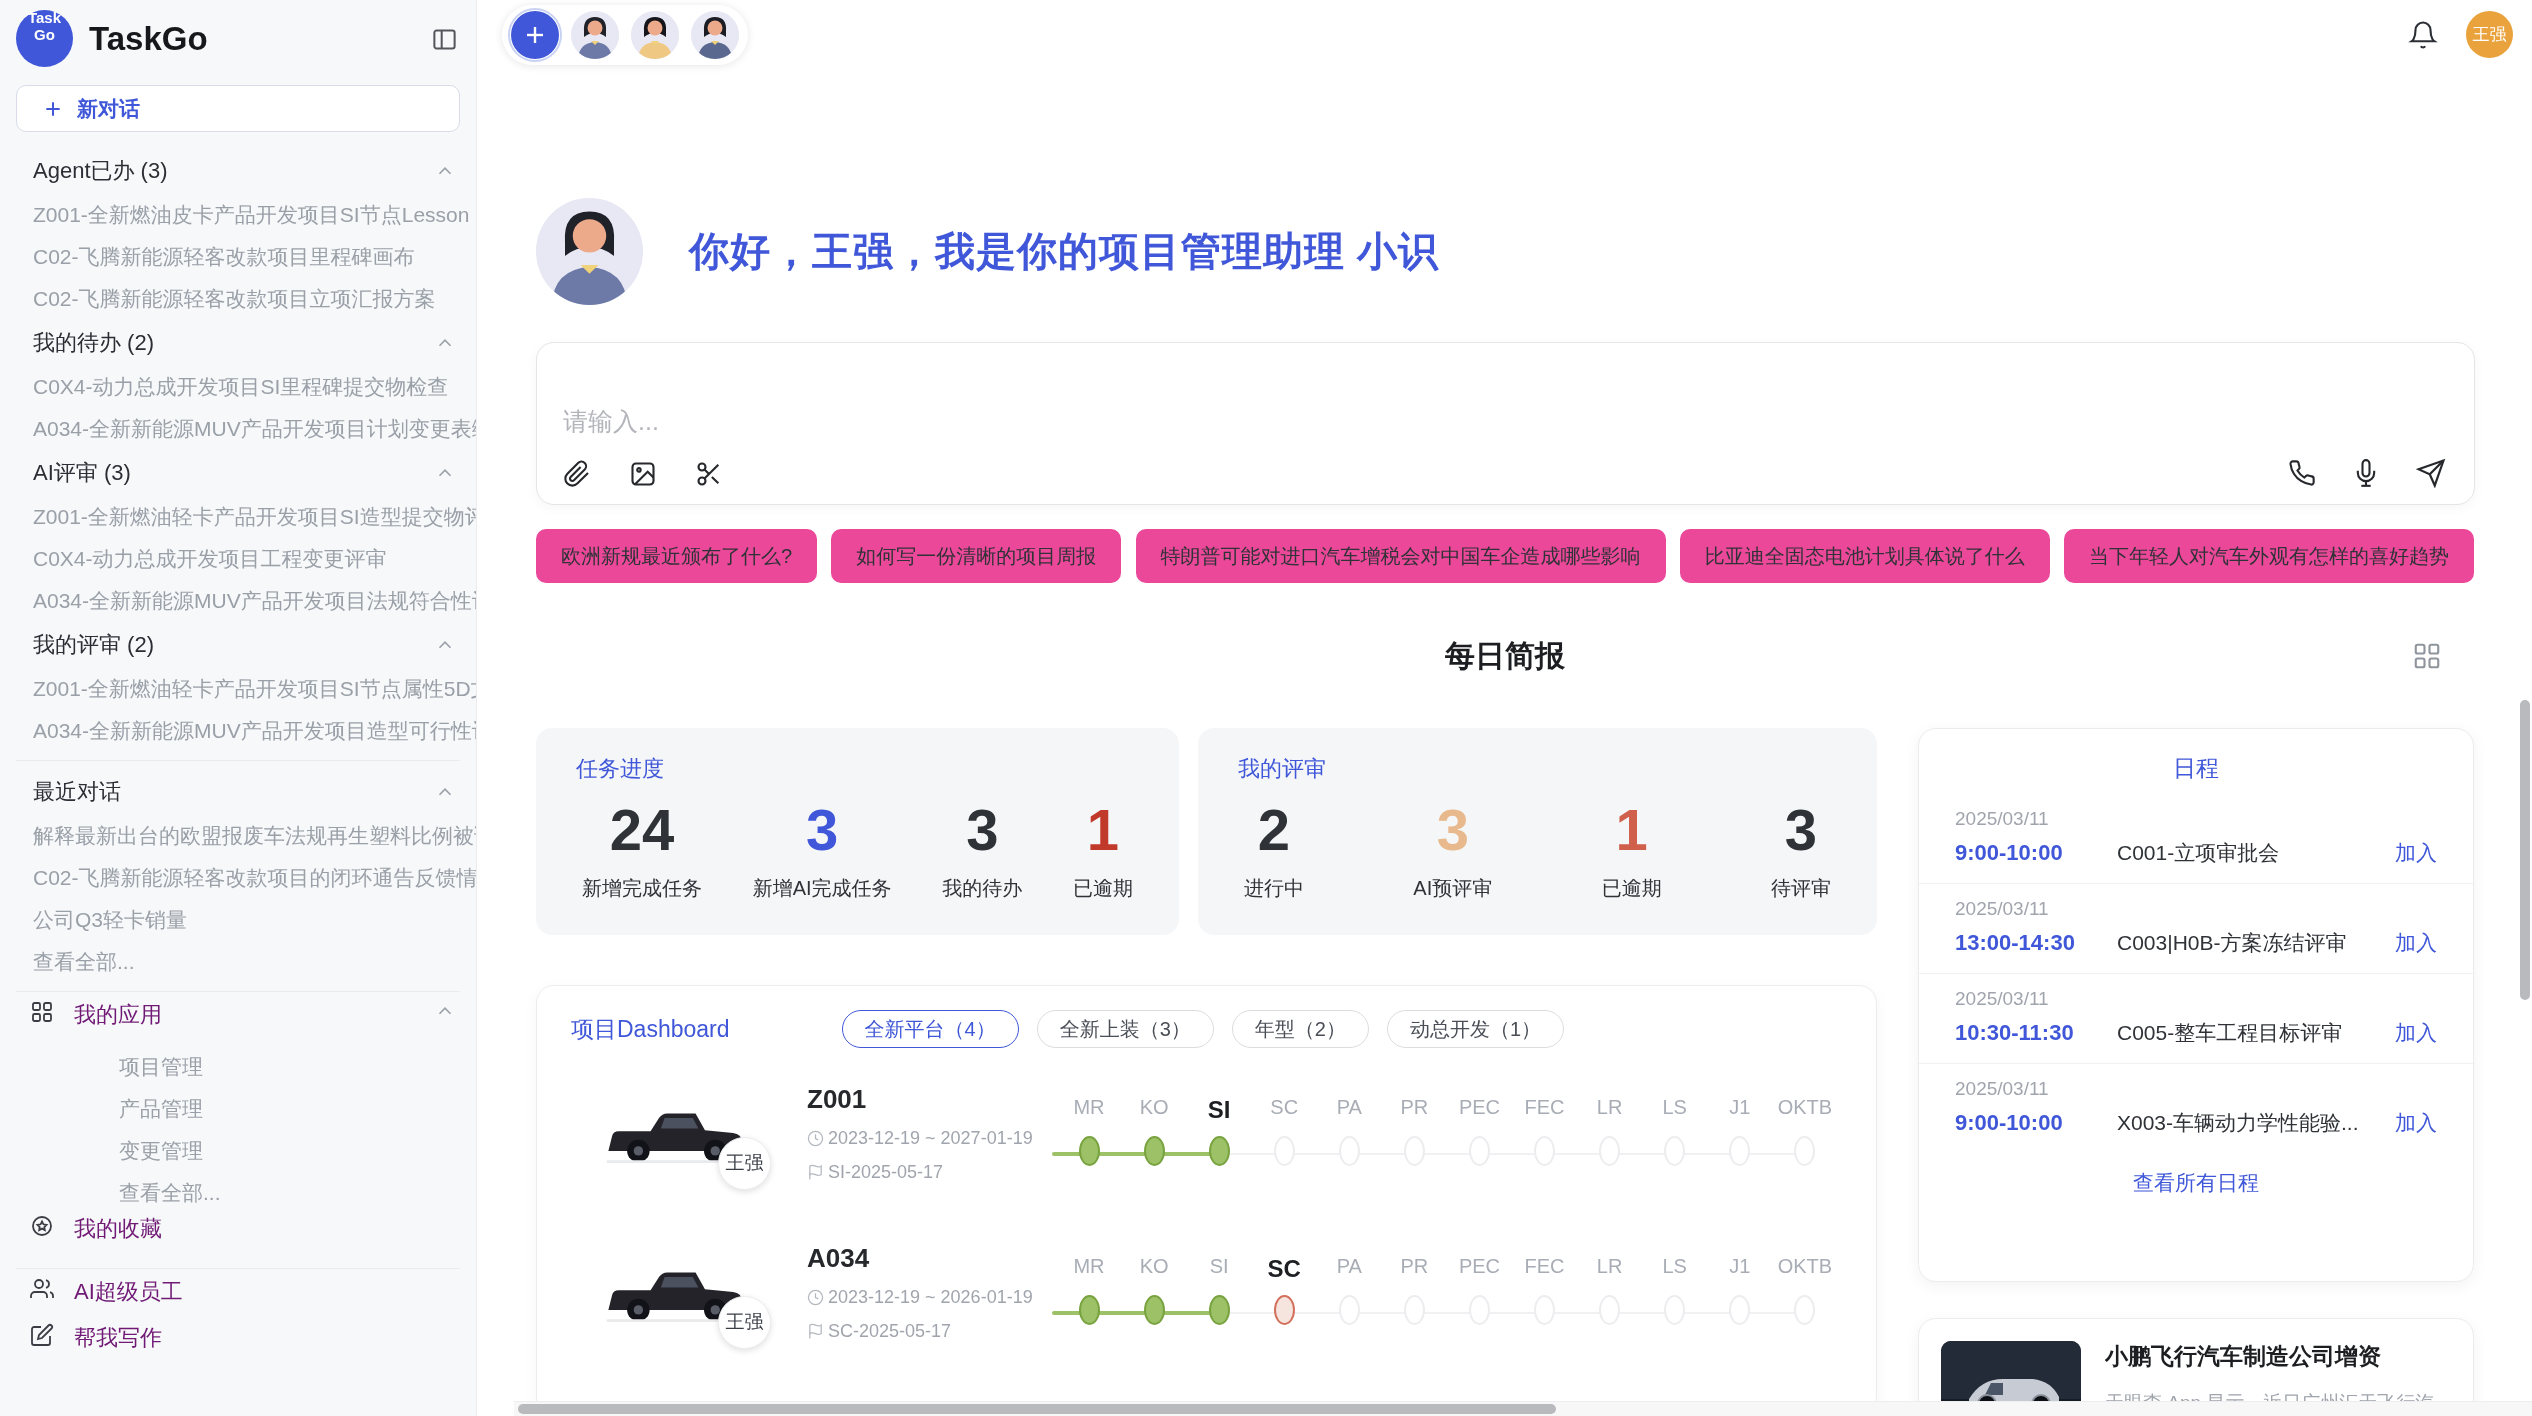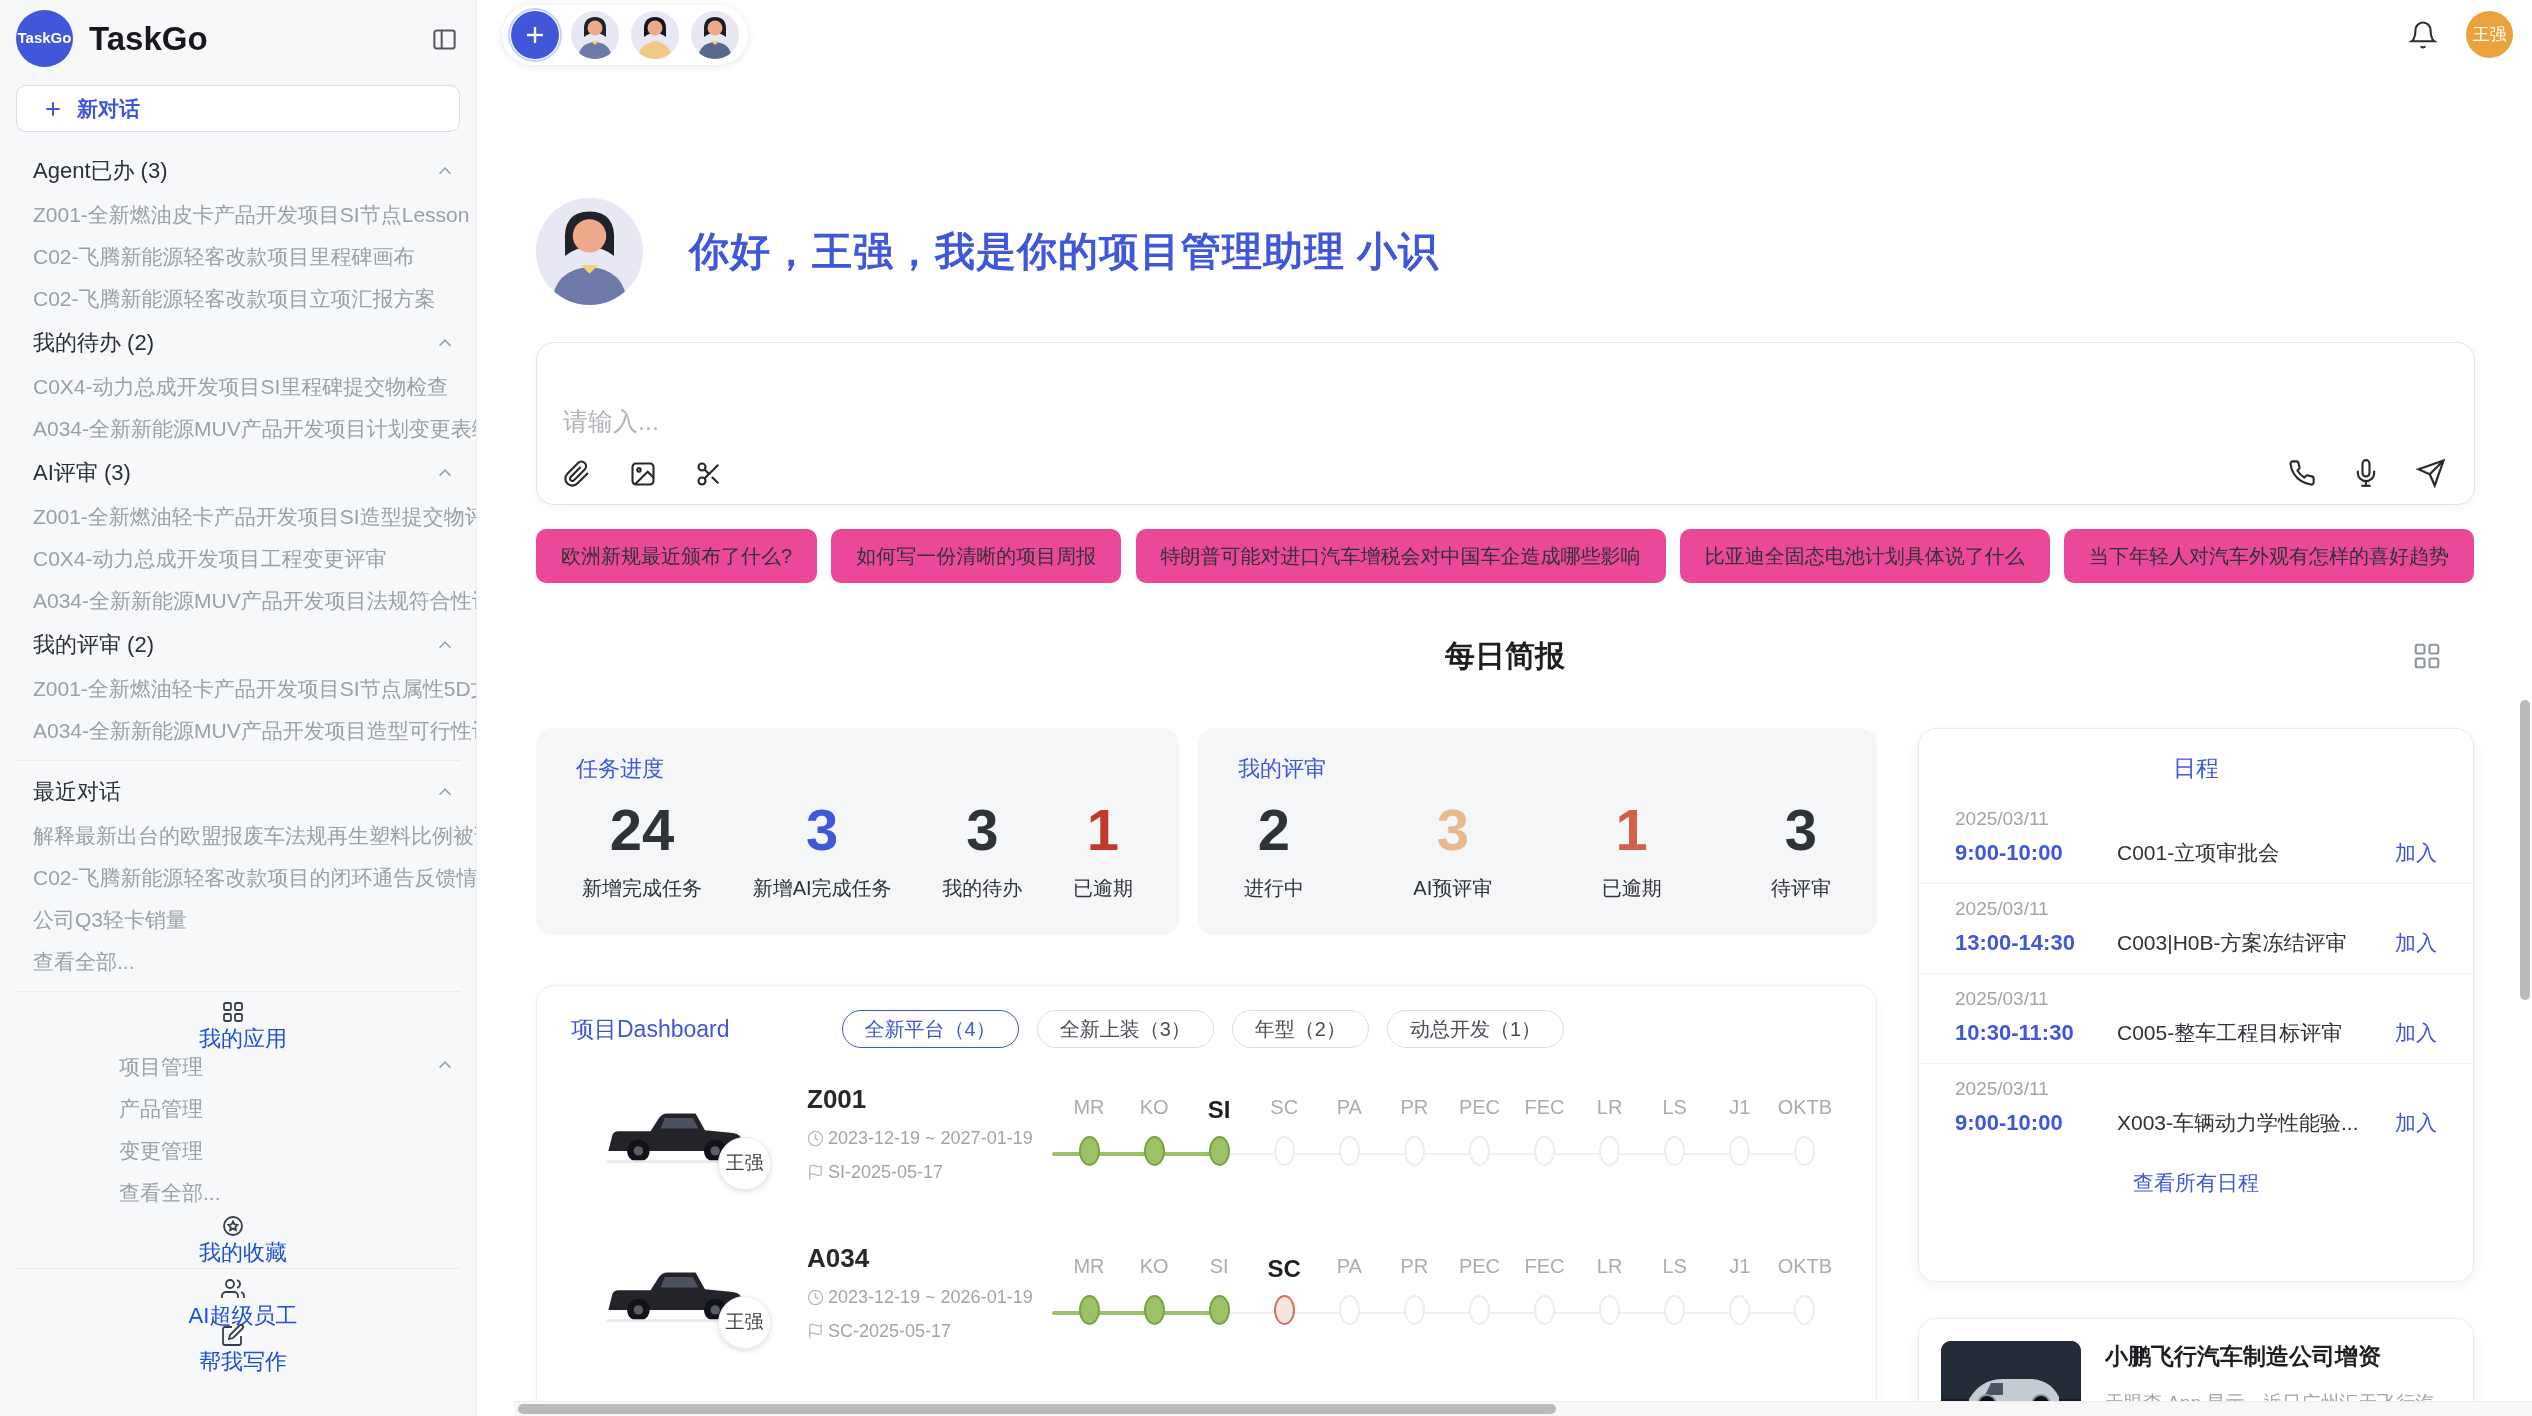--- a/index.html
+++ b/index.html
@@ -3,32 +3,32 @@
 <meta charset="utf-8">
 <style>
   * { margin:0; padding:0; box-sizing:border-box; }
   html,body { width:2532px; height:1416px; overflow:hidden; }
   body { font-family:"Liberation Sans","DejaVu Sans",sans-serif; background:#fff; color:#26282c; position:relative; }
   svg { display:block; }
 
   
   .sidebar { position:absolute; left:0; top:0; width:477px; height:1416px; background:#f7f8fa; border-right:1px solid #ececee; overflow:hidden; }
   .side-top { display:flex; align-items:center; padding:10px 16px 4px 16px; }
-  .logo-circle { width:57px; height:57px; border-radius:50%; background:#3f57d8; color:#fff; display:flex; flex-direction:row; align-items:center; justify-content:center; font-size:15px; font-weight:700; line-height:1.1; flex:0 0 auto; }
+  .logo-circle { width:57px; height:57px; border-radius:50%; background:#3f57d8; color:#fff; display:flex; flex-direction:column; align-items:center; font-size:15px; font-weight:700; line-height:1.1; flex:0 0 auto; }
   .app-title { font-size:33px; font-weight:700; color:#17181c; margin-left:16px; }
   .collapse-btn { position:absolute; right:18px; top:26px; color:#54565c; cursor:pointer; }
   .new-chat { margin:14px 16px 10px 16px; height:47px; background:#fff; border:1px solid #d9dce8; border-radius:10px; display:flex; align-items:center; padding:0 26px; color:#3f57d8; font-size:21px; font-weight:700; cursor:pointer; }
   .new-chat .plus { margin-right:14px; }
   .side-list { padding:6px 0 0 0; }
   .sec-header { display:flex; align-items:center; height:46px; padding:0 20px 0 33px; font-size:22px; color:#2b2e34; cursor:pointer; }
   .sec-header .chev { margin-left:auto; color:#9aa0a8; }
   .side-item { height:42px; line-height:42px; padding:0 16px 0 33px; font-size:21px; color:#9aa0a8; white-space:nowrap; overflow:hidden; cursor:pointer; }
   .side-item.indent { padding-left:119px; }
   .side-divider { height:1px; background:#ebebee; margin:8px 16px; }
-  .icon-row { display:flex; align-items:center; height:46px; padding:0 20px 0 30px; font-size:22px; color:#1d4ed8; cursor:pointer;flex-direction:column; }
+  .icon-row { display:flex; height:46px; padding:0 20px 0 30px; font-size:22px; color:#701a75; cursor:pointer; }
   .icon-row .ri { margin-right:20px; color:#3a3d44; }
   .icon-row .chev { margin-left:auto; color:#9aa0a8; }
 
   
   .top-pill { position:absolute; left:502px; top:5px; height:60px; border-radius:30px; background:#fff; box-shadow:0 1px 8px rgba(0,0,0,.1); display:flex; align-items:center; gap:12px; padding:0 9px; }
   .plus-circle { width:48px; height:48px; border-radius:50%; background:#3f57d8; display:flex; align-items:center; justify-content:center; color:#fff; cursor:pointer; outline:2px solid #c9d2f2; outline-offset:1px; }
   .pp-avatar { width:48px; height:48px; border-radius:50%; background:#e8e8f4; overflow:hidden; cursor:pointer; flex:0 0 auto; }
   .top-right { position:absolute; right:19px; top:11px; display:flex; align-items:center; gap:28px; }
   .bell { color:#2b2e34; cursor:pointer; }
   .user-avatar { width:47px; height:47px; border-radius:50%; background:#e9a23c; color:#fff; font-size:17px; display:flex; align-items:center; justify-content:center; cursor:pointer; }

